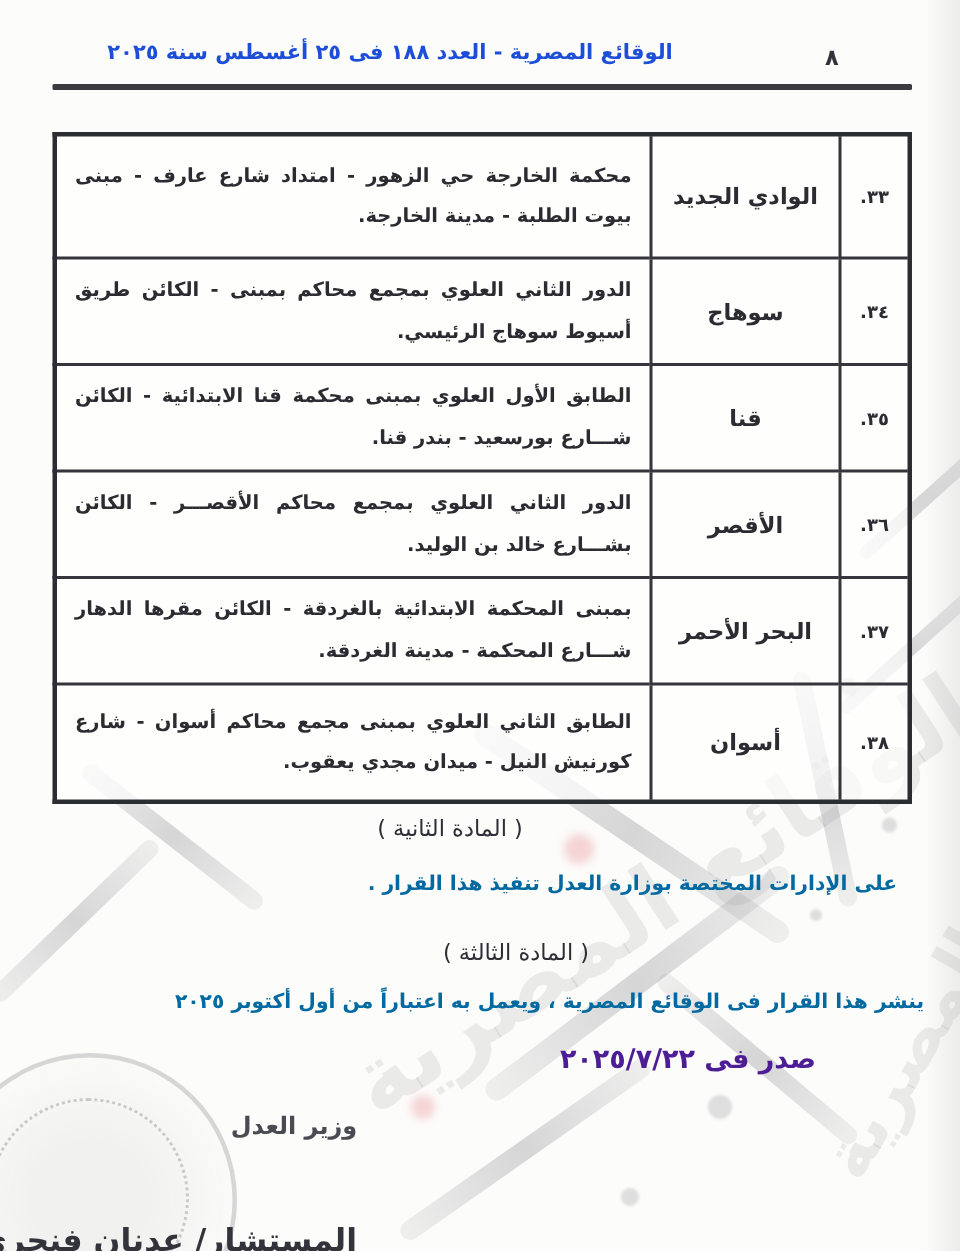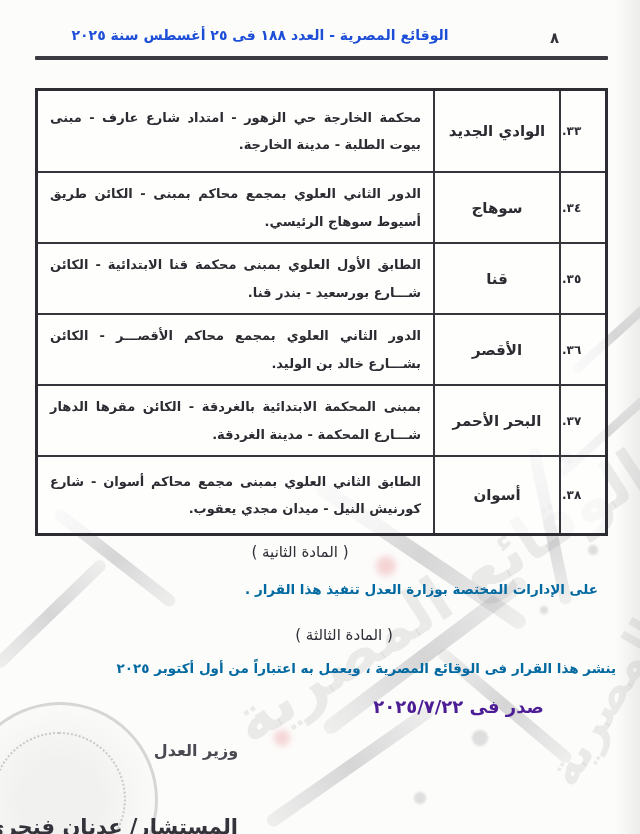--- a/index.html
+++ b/index.html
@@ -30,21 +30,21 @@
     position:absolute;top:88px;left:35px;width:573px;
     border-collapse:collapse;direction:rtl;
     border:3px solid #2c2c33;
     background:rgba(255,255,255,.65);
   }
   table.courts td{
     border:2px solid #35353b;
     vertical-align:middle;
     font-weight:bold;color:#2b2b31;
   }
-  td.cell-no{width:42px;text-align:left;font-size:12px;direction:rtl;}
+  td.cell-no{width:42px;text-align:center;font-size:12px;direction:rtl;}
   td.cell-gov{width:122px;text-align:center;font-size:15px;}
   td.cell-addr{
     padding:4px 12px;font-size:13px;line-height:2.1;
     text-align:justify;text-align-last:right;
   }
   tr.r0 td{height:72px;} tr.r1 td{height:61px;} tr.r2 td{height:61px;}
   tr.r3 td{height:61px;} tr.r4 td{height:61px;} tr.r5 td{height:68px;}
   
   .art-heading{
     position:absolute;left:0;width:600px;

